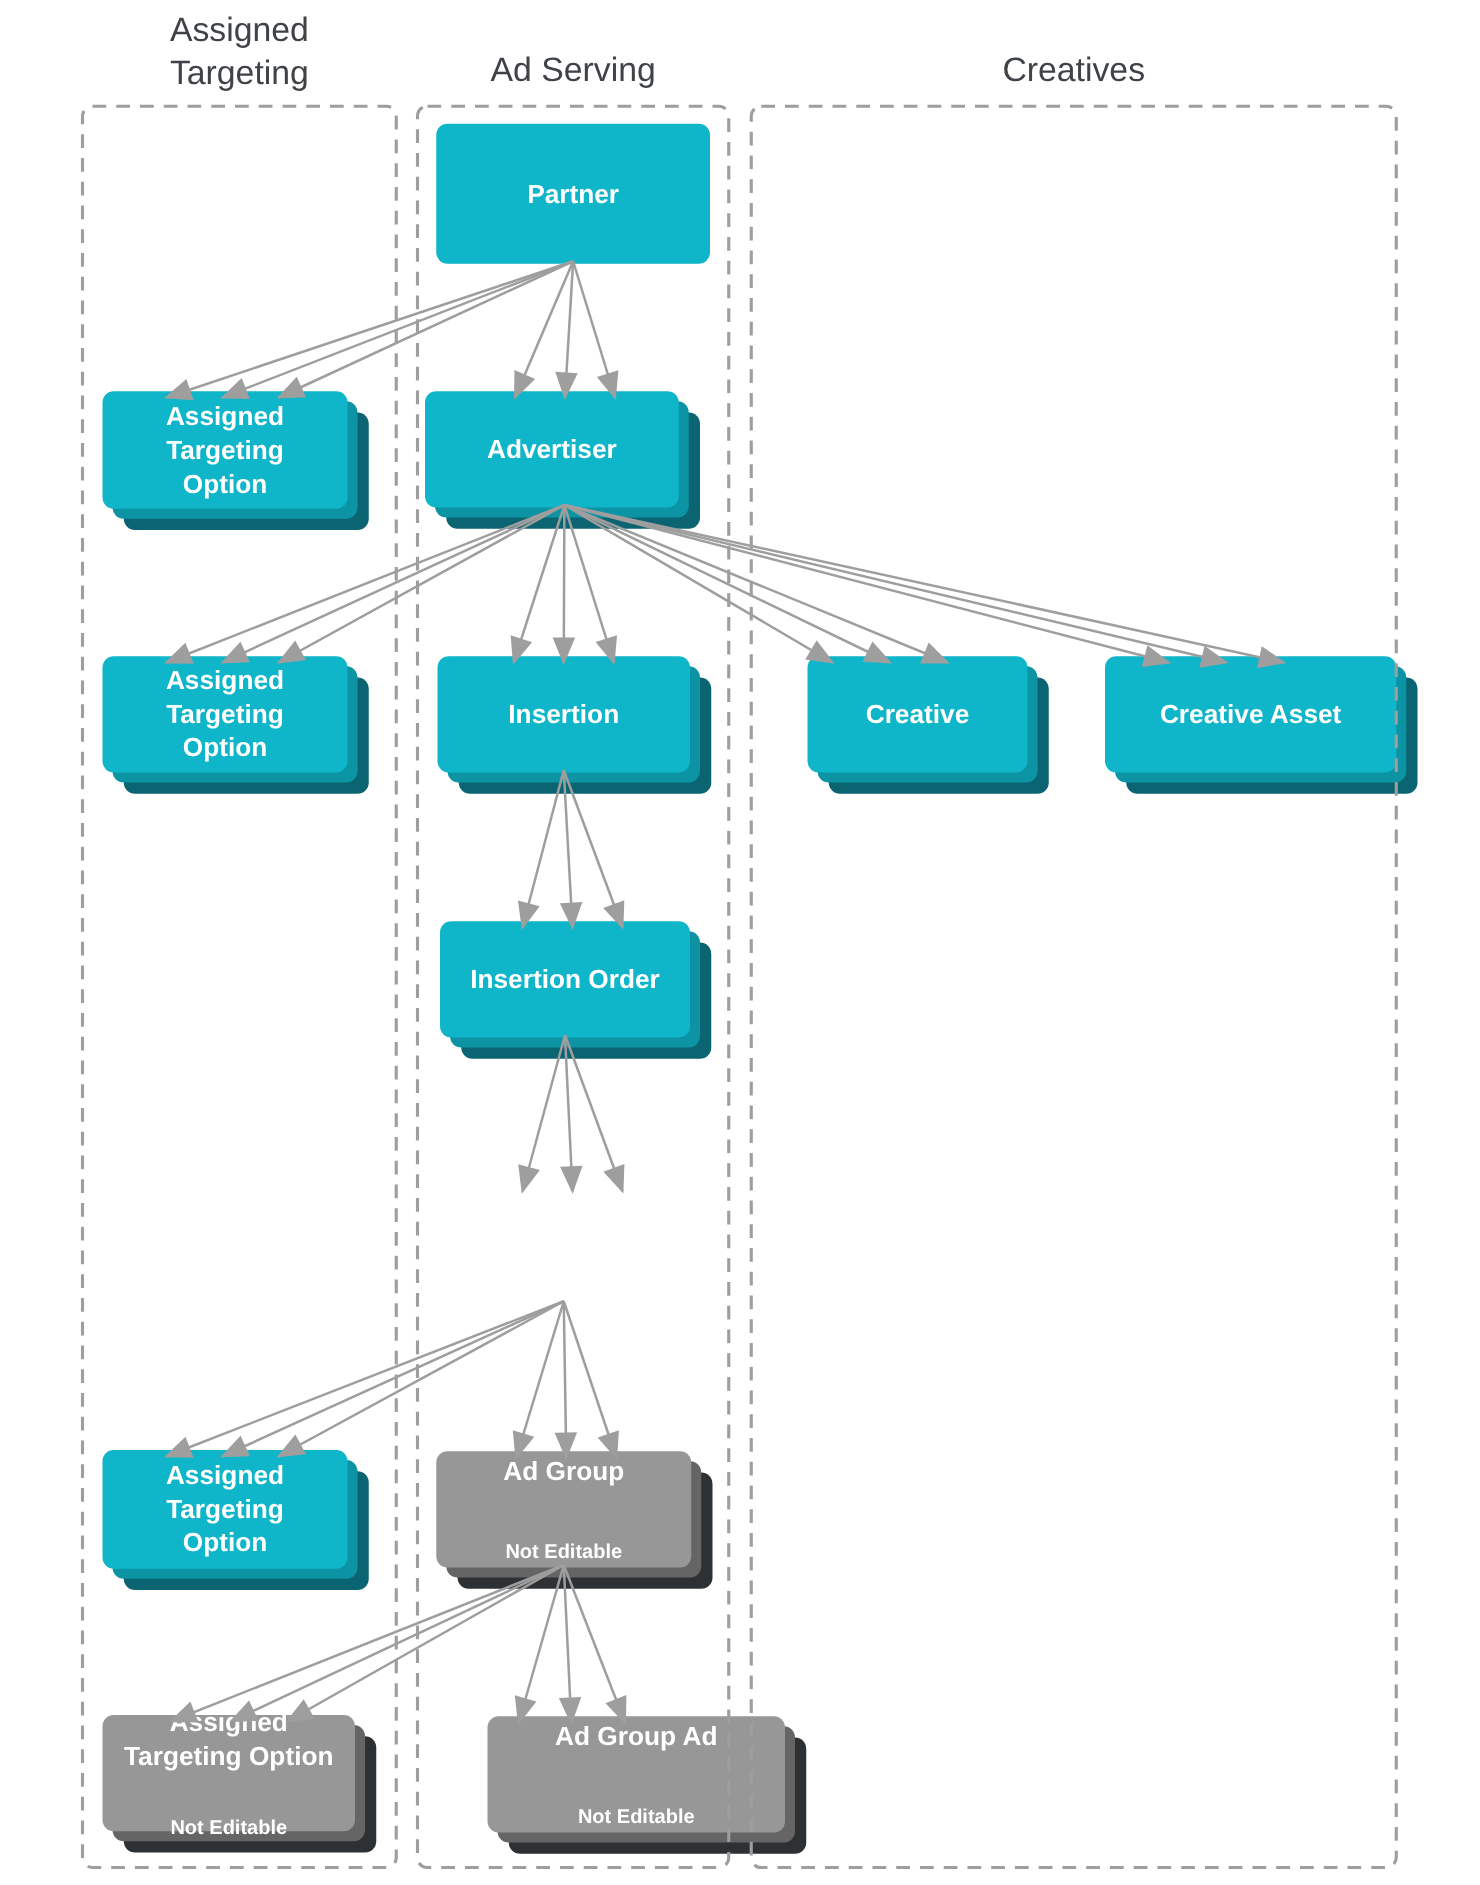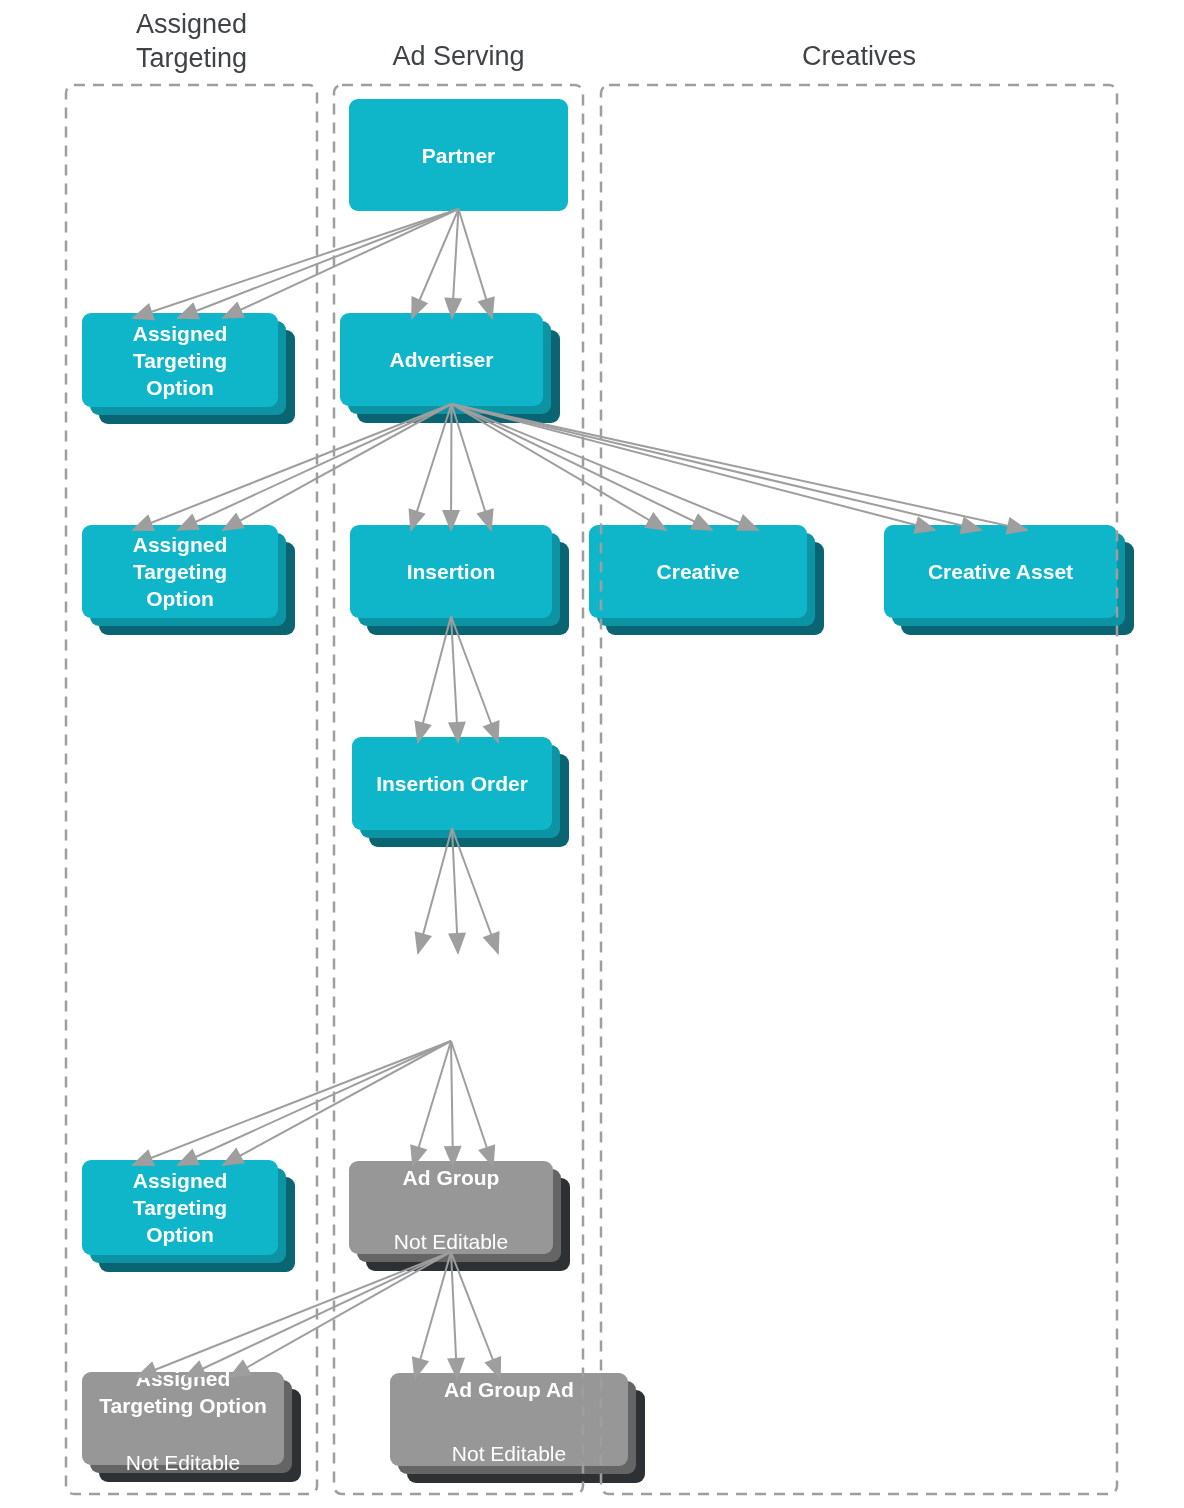--- a/index.html
+++ b/index.html
@@ -36,22 +36,22 @@
   .node.teal.stacked{box-shadow:8px 8px 0 var(--teal-mid),17px 17px 0 var(--teal-dark);}
   .node.gray{background:var(--gray-main);gap:26px;}
   .node.gray.stacked{box-shadow:8px 8px 0 var(--gray-mid),17px 17px 0 var(--gray-dark);}
   .node .label{
     font-size:21px;
     font-weight:bold;
     line-height:27px;
     white-space:pre-line;
   }
   .node .sublabel{
-    font-size:21px;
-    font-weight:normal;
+    font-size:16px;
+    font-weight:bold;
     margin-top:16px;
     line-height:18px;
   }
   .node.compact .sublabel{margin-top:9px;}
   #edges{
     position:absolute;
     left:0;top:0;
     pointer-events:none;
   }
   #edges line{
@@ -86,21 +86,21 @@
       <div class="label">Advertiser</div>
     </div>
     <div class="node teal stacked" style="left: 82px; top: 525px; width: 196px; height: 93px;">
       <div class="label">Assigned
 Targeting
 Option</div>
     </div>
     <div class="node teal stacked" style="left: 350px; top: 525px; width: 202px; height: 93px;">
       <div class="label">Insertion</div>
     </div>
-    <div class="node teal stacked" style="left: 589px; top: 525px; width: 218px; height: 93px;">
+    <div class="node teal stacked" style="left: 646px; top: 525px; width: 176px; height: 93px;">
       <div class="label">Creative</div>
     </div>
     <div class="node teal stacked" style="left: 884px; top: 525px; width: 233px; height: 93px;">
       <div class="label">Creative Asset</div>
     </div>
     <div class="node teal stacked" style="left: 352px; top: 737px; width: 200px; height: 93px;">
       <div class="label">Insertion Order</div>
     </div>
     <div class="node teal stacked" style="left: 82px; top: 1160px; width: 196px; height: 95px;">
       <div class="label">Assigned

